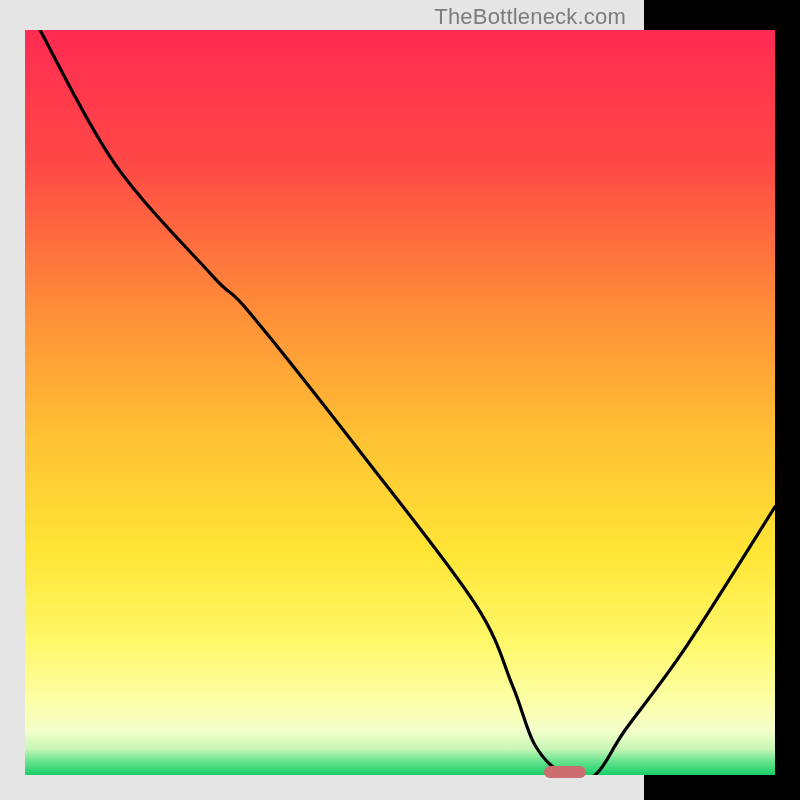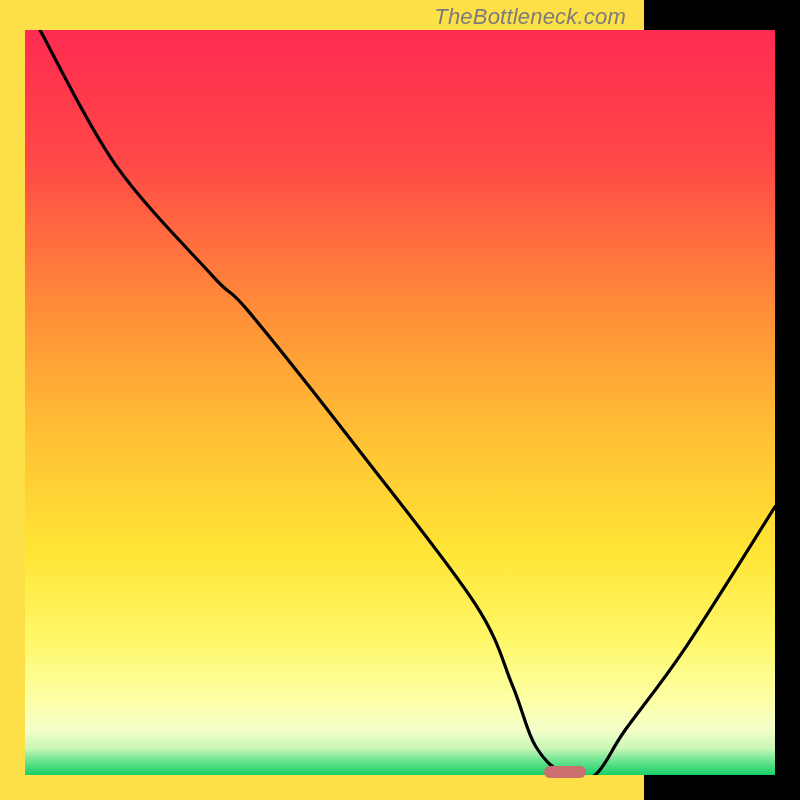--- a/index.html
+++ b/index.html
@@ -10,22 +10,21 @@
     background: #000;
     overflow: hidden;
     font-family: Arial, Helvetica, sans-serif;
   }
   .frame {
     position: absolute;
     left: 0;
     top: 0;
     width: 644px;
     height: 800px;
-    background: #fde047;
-    font-style: italic;
+    background: #e5e5e5;
   }
   .watermark {
     position: absolute;
     top: 4px;
     right: 18px;
     color: #7c7c7c;
     font-size: 22px;
     font-weight: 500;
     letter-spacing: 0.2px;
     user-select: none;

